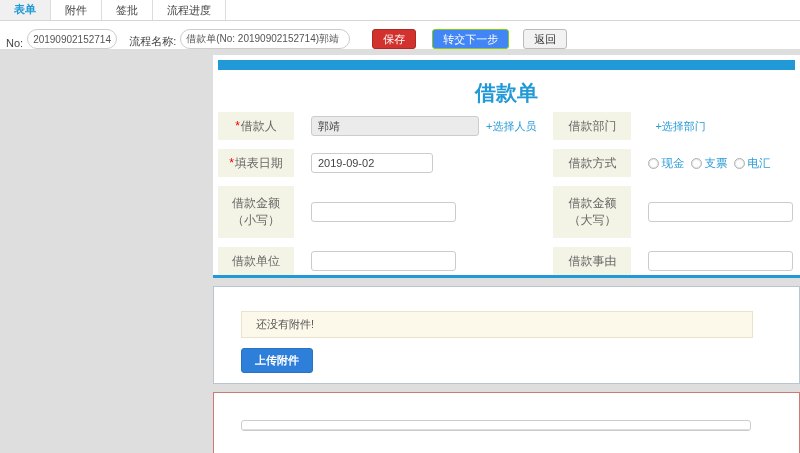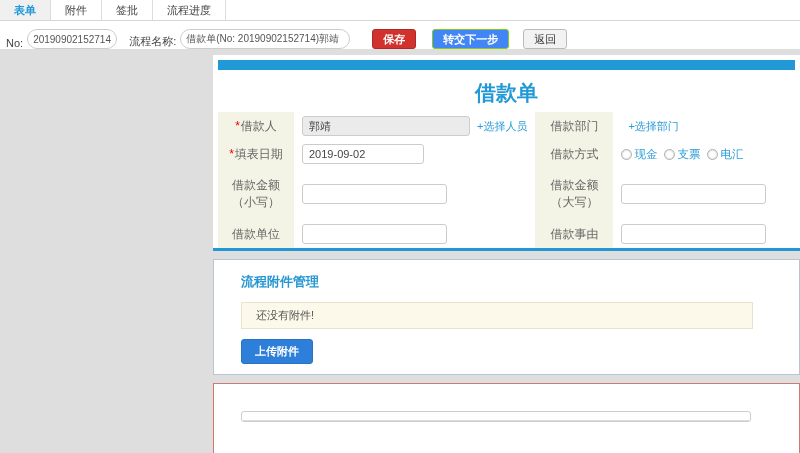--- a/index.html
+++ b/index.html
@@ -5,46 +5,46 @@
   html,body{margin:0;padding:0;}
   body{
     width:800px;height:453px;overflow:hidden;position:relative;
     font-family:"Liberation Sans","DejaVu Sans",sans-serif;
     background:#dedede;font-size:12px;color:#333;
   }
   
   .tabbar{height:20px;display:flex;background:#fff;border-bottom:1px solid #d7d7d7;}
   .tab{padding:0 14px;line-height:20px;font-size:11px;color:#444;
        border-right:1px solid #dcdcdc;cursor:pointer;white-space:nowrap;}
-  .tab.active{color:#2199d6;font-weight:bold;background:#f0f0f0;}
+  .tab.active{color:#2199d6;font-weight:bold;background:#f0f0f0;font-family:Liberation Mono, monospace;}
   
   .toolbar{height:28px;background:#fff;border-bottom:1px solid #c9c9c9;
            box-shadow:0 1px 2px rgba(0,0,0,.07);
            display:flex;align-items:flex-end;padding-left:6px;}
   .tb-label{font-size:11px;color:#444;margin-right:4px;white-space:nowrap;}
   .tb-input{height:18px;border:1px solid #ccc;border-radius:10px;font-size:10px;
             color:#555;padding:0 5px;font-family:inherit;background:#fff;}
   #no-input{width:78px;margin-right:12px;}
   #flow-input{width:158px;}
   .btn{font-size:11px;height:20px;line-height:18px;padding:0 10px;border-radius:3px;
-       cursor:pointer;white-space:nowrap;font-weight:bold;}
+       cursor:pointer;white-space:nowrap;font-weight:normal;}
   .btn-save{background:#d2322d;border:1px solid #ac2925;color:#fff;margin-left:22px;}
   .btn-next{background:#4285f4;border:1px solid #84cc16;color:#fff;margin-left:16px;}
   .btn-back{background:#f2f2f2;border:1px solid #bbb;color:#333;margin-left:14px;font-weight:normal;}
   
   .content{position:absolute;top:49px;left:0;right:0;bottom:0;background:#dedede;}
   .main{position:absolute;left:213px;top:0;right:0;bottom:0;}
   
   .panel-form{margin-top:6px;background:#fff;padding:5px 5px 0 5px;
               border-bottom:3px solid #2199d6;}
   .bluebar{height:10px;background:#2199d6;}
   .form-title{text-align:center;color:#2199d6;font-size:21px;font-weight:600;margin:9px 0 5px;}
   .meta{display:flex;justify-content:space-between;font-size:11px;color:#555;
         padding:0 2px 4px 2px;border-bottom:2px solid #2199d6;white-space:nowrap;overflow:hidden;}
-  .ftable{display:grid;grid-template-columns:76px 1fr 78px 1fr;grid-auto-rows:minmax(28px,auto);}
+  .ftable{display:grid;grid-template-columns:76px 1fr 78px 1fr;grid-auto-rows:minmax(28px,auto);gap:9px;}
   .flabel{background:#f4f4e6;display:flex;align-items:center;justify-content:center;
           text-align:center;font-size:12px;color:#666;padding:2px 6px;line-height:17px;}
   .fval{display:flex;align-items:center;padding:2px 8px;font-size:11px;}
   .fval.tall,.flabel.tall{padding-top:9px;padding-bottom:9px;}
   .txt{height:20px;border:1px solid #ccc;border-radius:3px;font-size:11px;
        padding:0 6px;color:#444;font-family:inherit;background:#fff;box-sizing:border-box;}
   .ro{background:#ebebeb;}
   .req{color:#e00;margin-right:1px;}
   .link{color:#2b9bd7;font-size:11px;margin-left:7px;cursor:pointer;text-decoration:none;white-space:nowrap;}
   .radio-item{display:flex;align-items:center;margin-right:7px;cursor:pointer;}
@@ -155,21 +155,20 @@
         <div class="flabel">
           <span>借款事由</span>
         </div>
         <div class="fval">
           <input class="txt" style="width: 145px;">
         </div>
       </div>
     </div>
 
     <div class="panel-attach">
-      <div class="sec-heading blue">流程附件管理</div>
       <div class="alert">还没有附件!</div>
       <span class="btn-upload">上传附件</span>
     </div>
 
     <div class="panel-sign">
       <div class="editor">
         <div class="ed-toolbar">
           
           
           

